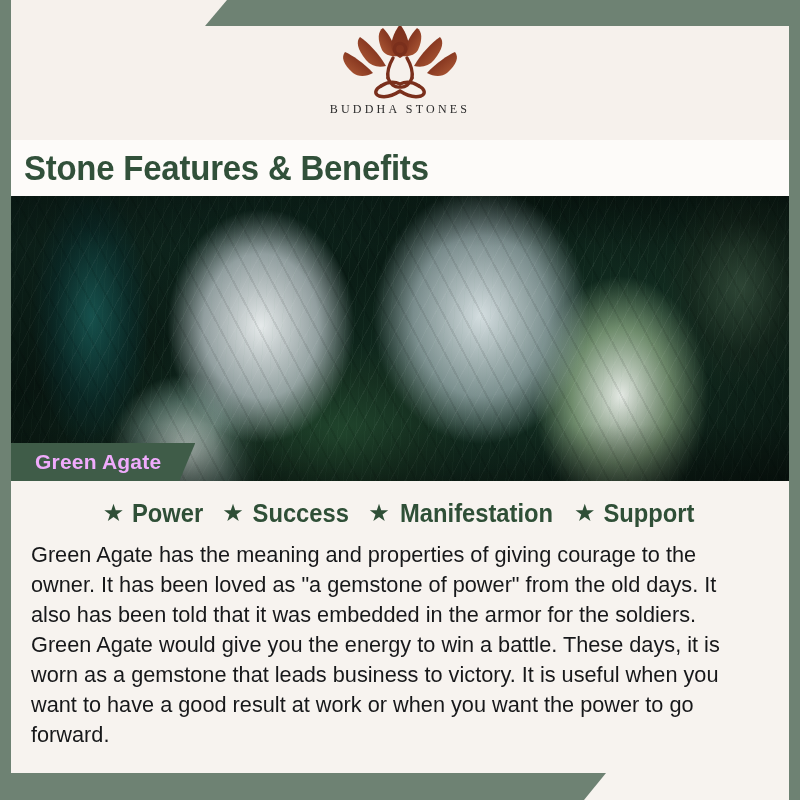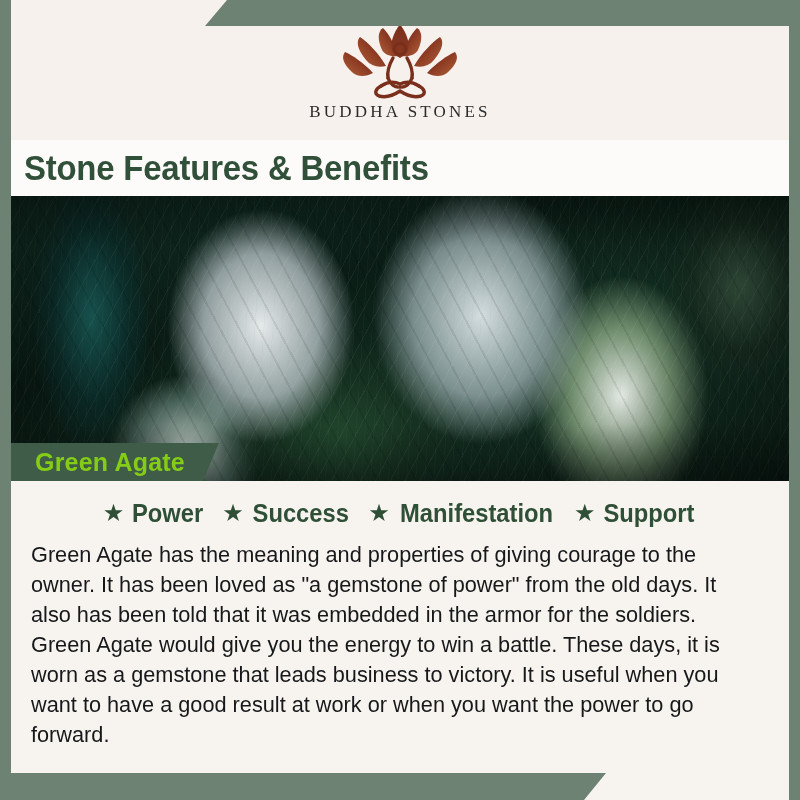--- a/index.html
+++ b/index.html
@@ -82,21 +82,21 @@
 
   .logo-mark {
     width: 150px;
     height: 84px;
     display: block;
   }
 
   .brand-name {
     margin-top: 2px;
     font-family: "Liberation Serif", "DejaVu Serif", serif;
-    font-size: 17px;
+    font-size: 12px;
     letter-spacing: 3.2px;
     color: #2b2b2b;
     font-weight: 400;
   }
 
   
   .title-band {
     position: relative;
     margin: 0 auto;
     width: 100%;
@@ -173,22 +173,22 @@
     height: 38px;
     padding: 0 34px 0 24px;
     background: #3f5c48;
     display: flex;
     align-items: center;
     clip-path: polygon(0 0, 100% 0, calc(100% - 16px) 100%, 0 100%);
     z-index: 8;
   }
 
   .stone-banner-label {
-    color: #84cc16;
-    font-size: 25px;
+    color: #f0abfc;
+    font-size: 21px;
     font-weight: 700;
     letter-spacing: 0.2px;
     white-space: nowrap;
   }
 
   
   .body-area {
     position: relative;
     background: #f7f3ef;
     padding: 14px 20px 0 20px;

